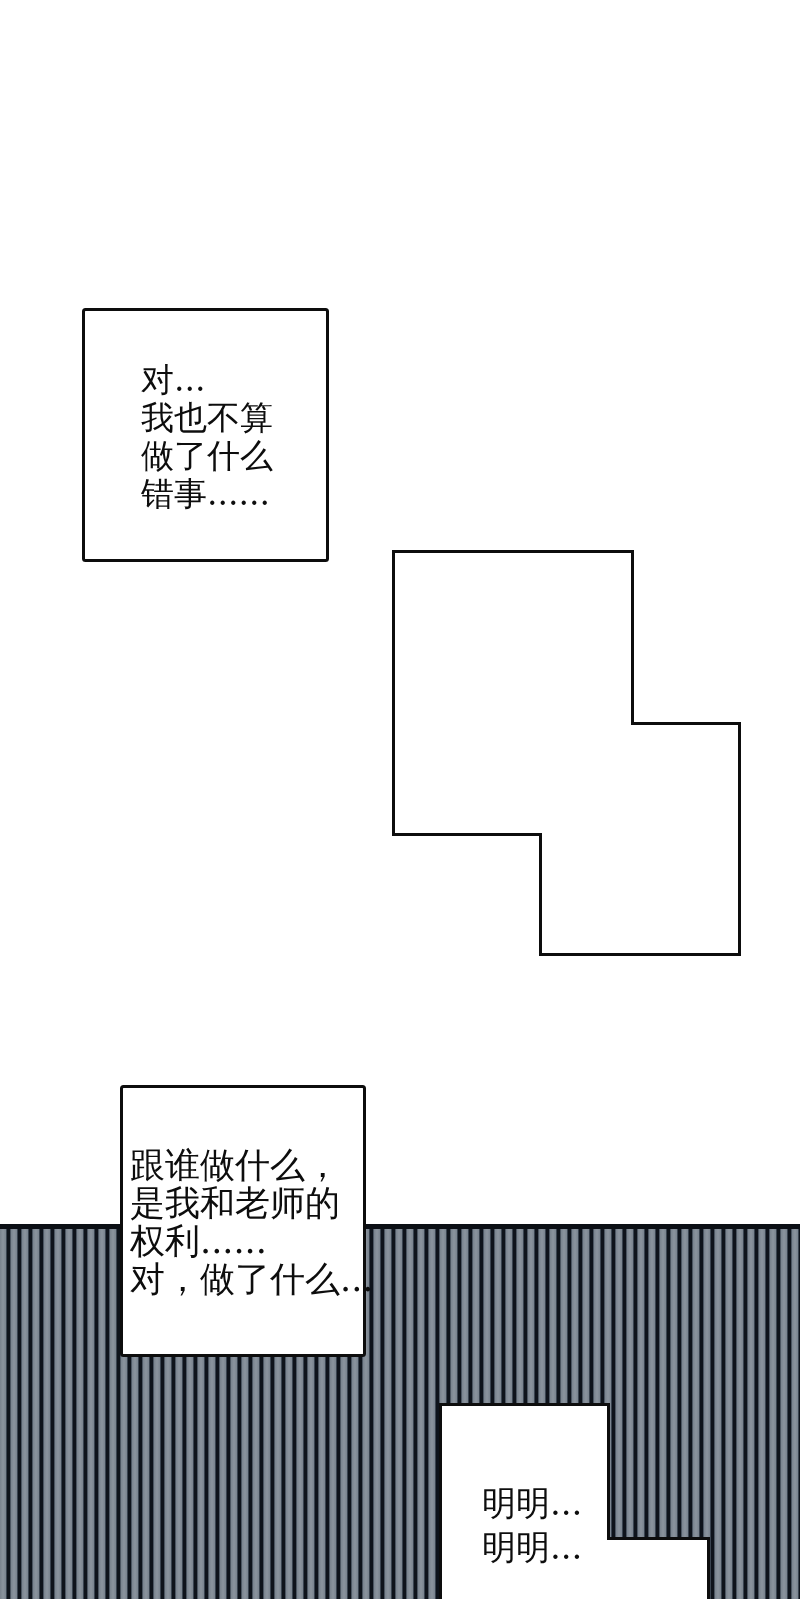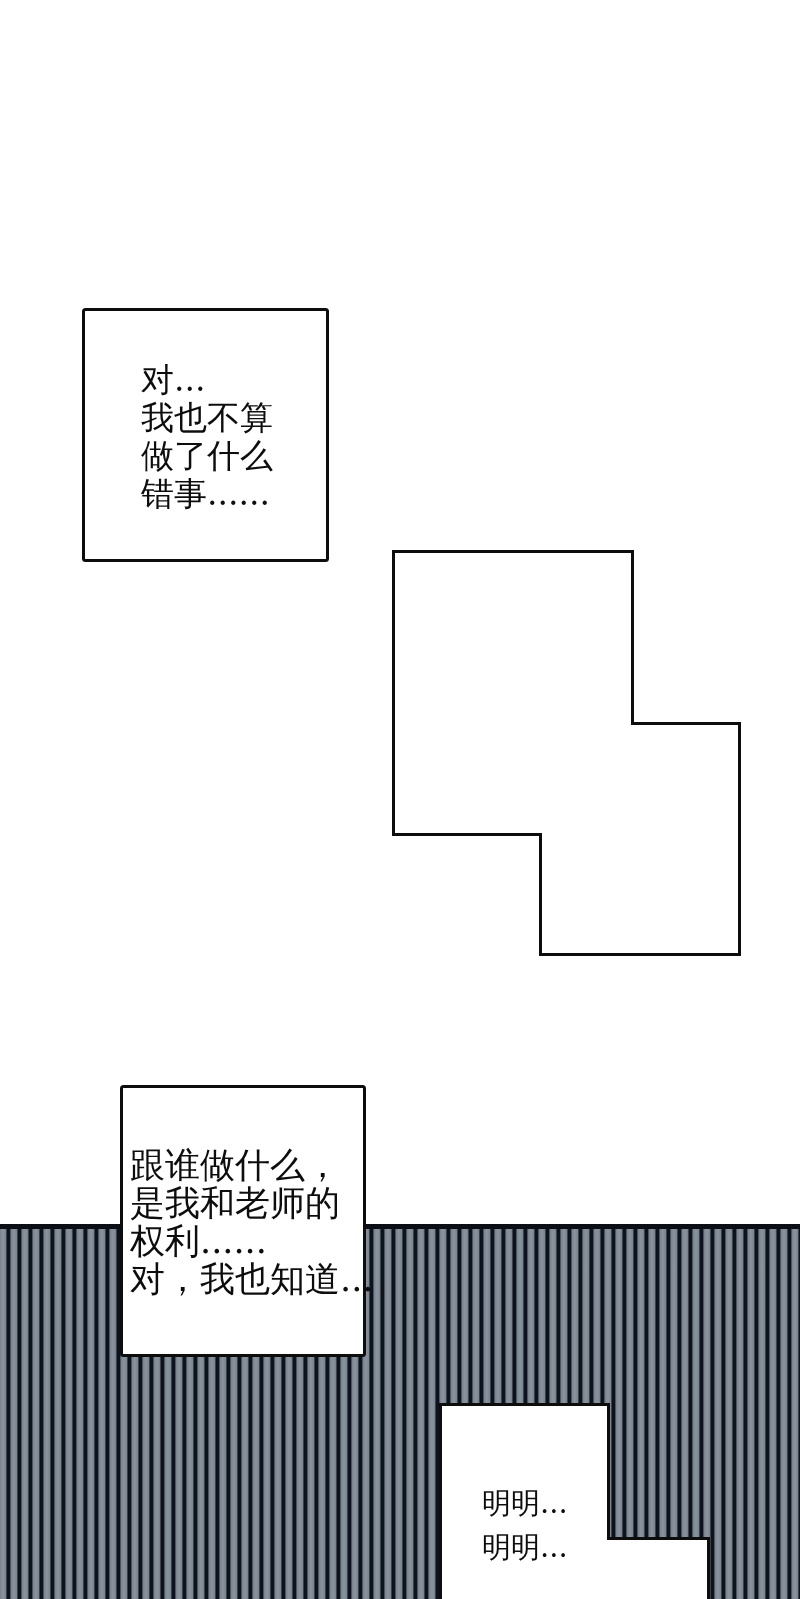--- a/index.html
+++ b/index.html
@@ -32,21 +32,21 @@
   .txt{
     position:absolute;
     white-space:pre-line;
     color:#0d0d0d;
     letter-spacing:0;
   }
   .t1{left:141px;top:361px;font-size:33px;line-height:38px;}
   .t2{left:428px;top:611px;font-size:34px;line-height:38px;}
   .t3{left:571px;top:794px;font-size:34px;line-height:38px;}
   .t4{left:130px;top:1146px;font-size:35px;line-height:38px;}
-  .t5{left:482px;top:1481px;font-size:29px;line-height:44px;}
+  .t5{left:482px;top:1481px;font-size:34px;line-height:44px;}
 </style>
 </head>
 <body>
 
 <div class="page">
 
   <div class="stripes"></div>
 
   <svg class="outlines" width="800" height="1599" viewBox="0 0 800 1599" xmlns="http://www.w3.org/2000/svg">
     <rect x="83.5" y="309.5" width="244" height="251" rx="2" stroke-width="3"></rect>
@@ -55,17 +55,17 @@
     <path stroke-width="3" d="M440.5,1404.5 H608.5 V1538.5 H708.5 V1604 H440.5 Z"></path>
   </svg>
 
   <div class="txt t1">对...
 我也不算
 做了什么
 错事......</div>
   <div class="txt t4">跟谁做什么，
 是我和老师的
 权利......
-对，我也知道...</div>
+对，做了什么...</div>
   <div class="txt t5">明明...
 明明...</div>
 
 </div>
 
 </body></html>

